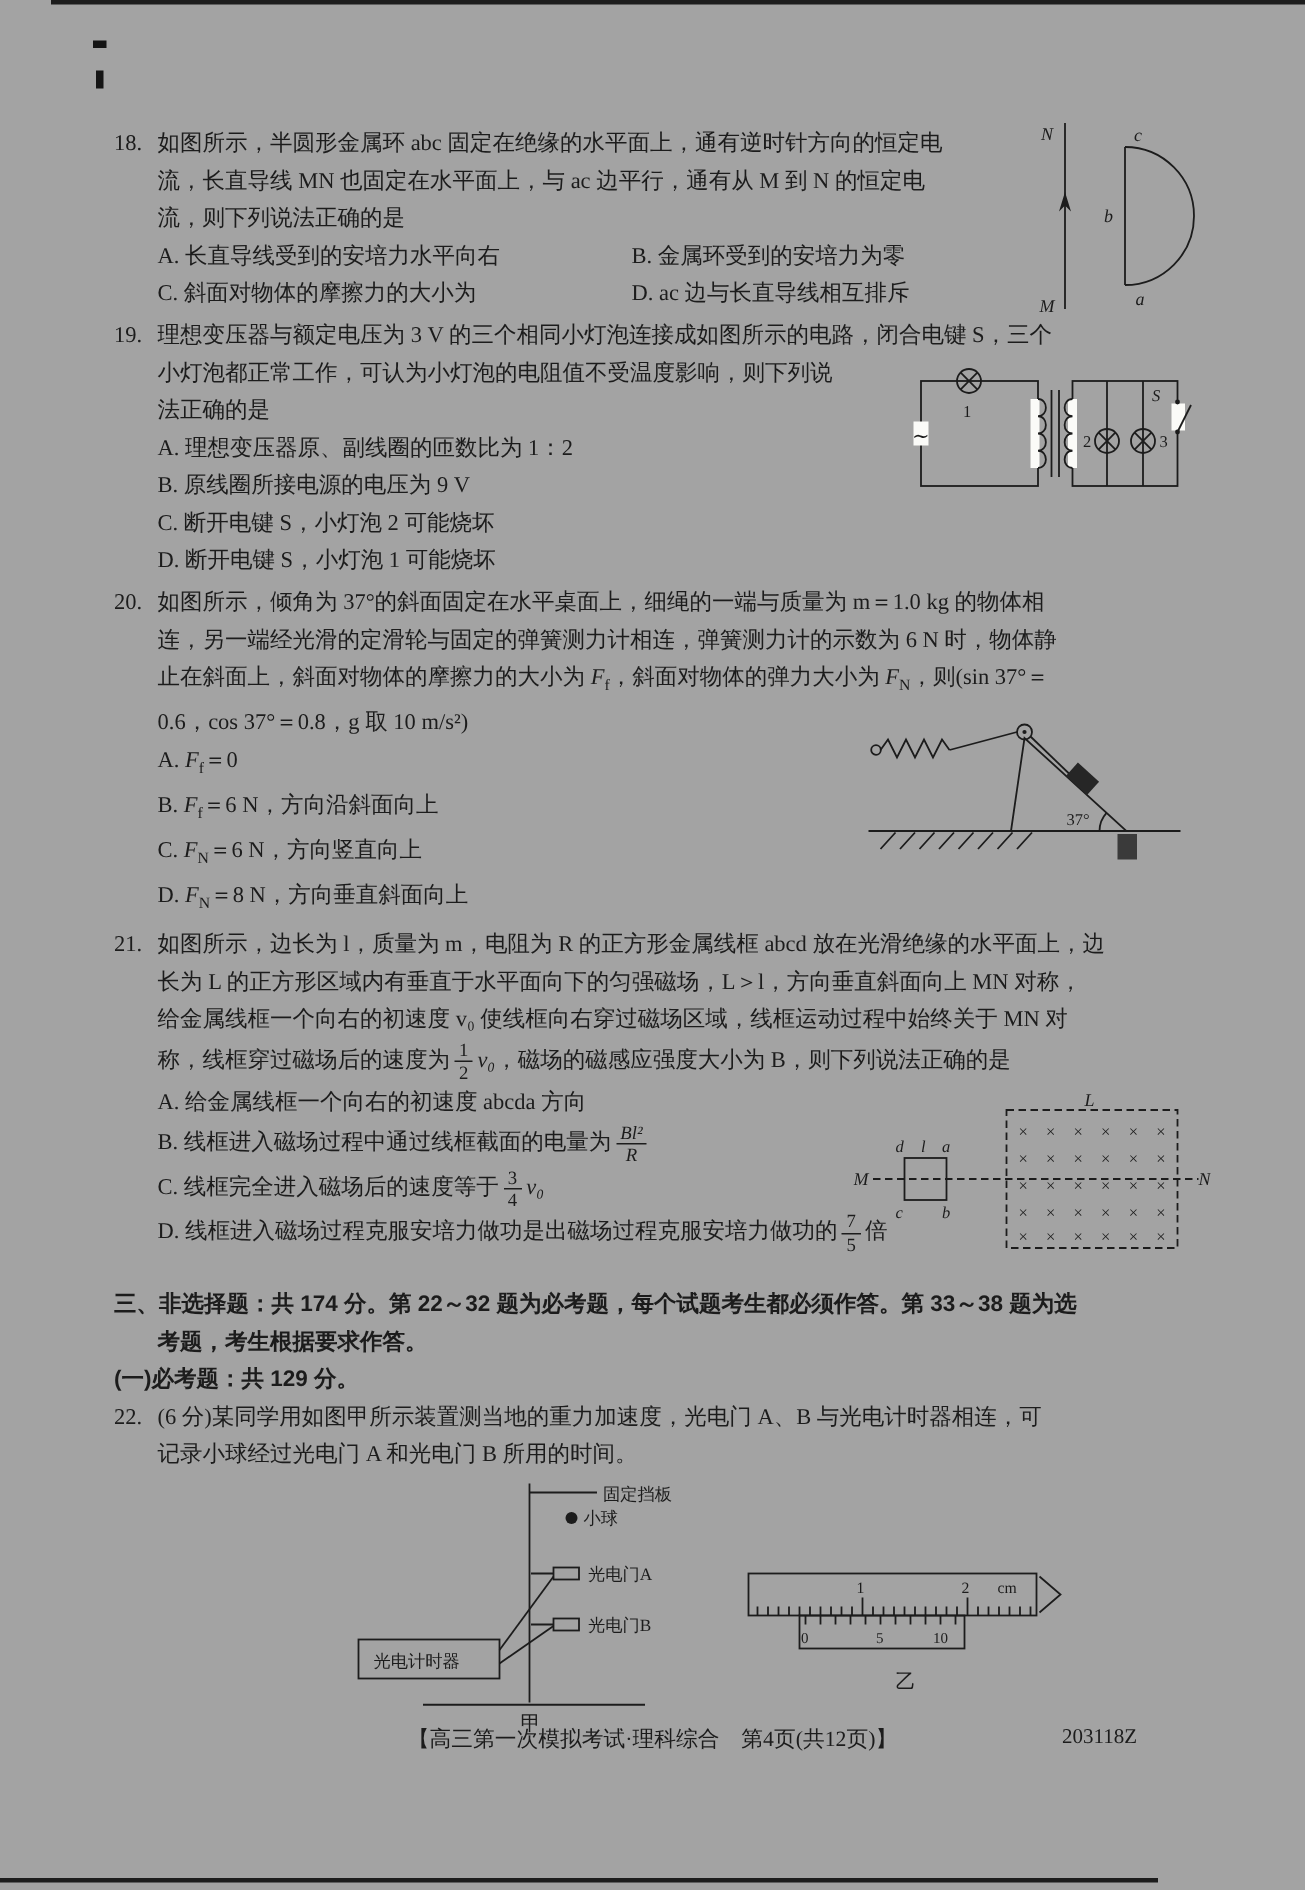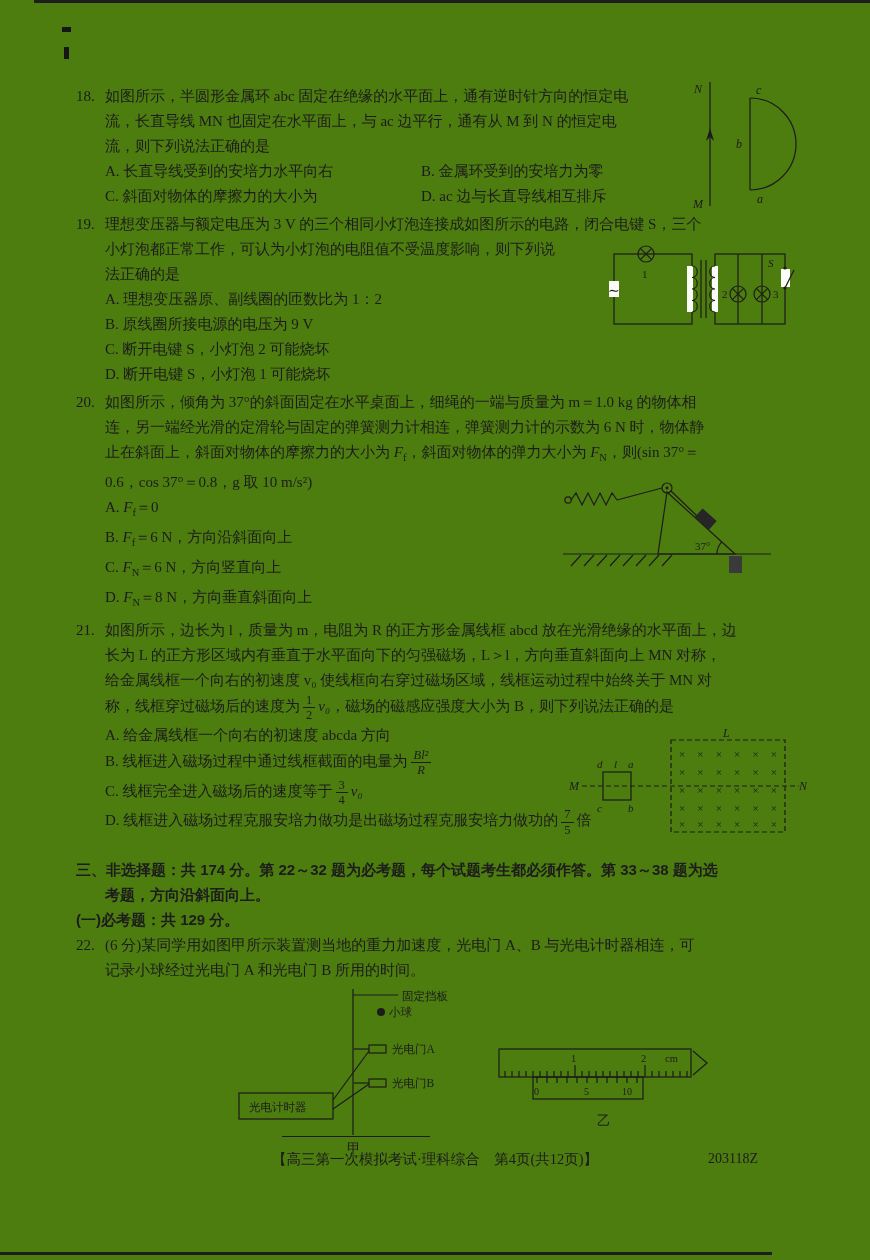--- a/index.html
+++ b/index.html
@@ -1,17 +1,17 @@
 <!DOCTYPE html>
 <html><head>
 <meta charset="utf-8">
 <style>
   * { margin:0; padding:0; box-sizing:border-box; }
   body { background:#e9e9e6; font-family:"Liberation Serif","DejaVu Serif",serif; }
-  .page { position:relative; width:870px; height:1260px; background:#4d7c0f; overflow:hidden; color:#1c1c1c; }
+  .page { position:relative; width:870px; height:1260px; background:#a3a3a3; overflow:hidden; color:#1c1c1c; }
   .edge-top { position:absolute; top:0; left:34px; right:0; height:3px; background:#1d1d1d; }
   .edge-bottom { position:absolute; top:1252px; left:0; width:772px; height:3px; background:#1d1d1d; }
   .speck { position:absolute; background:#151515; }
   .s1 { left:62px; top:27px; width:9px; height:5px; }
   .s2 { left:64px; top:47px; width:5px; height:12px; }
 
   .content { position:absolute; left:76px; top:84px; width:724px; font-size:15px; line-height:25px; }
   .q { position:relative; padding-left:29px; margin-bottom:3px; }
   .qnum { position:absolute; left:0; top:0; }
   .line { white-space:nowrap; }
@@ -24,21 +24,21 @@
   .fden { display:block; padding:0 3px; }
 
   .sec { margin-top:20px; }
   .bold-cn { font-family:"Liberation Sans","DejaVu Sans",sans-serif; font-weight:700; }
   .sec .cont { padding-left:29px; }
   .sub-head { margin-bottom:1px; }
 
   .fig { position:absolute; }
   .fig18 { top:-6px; right:2px; }
   .fig19 { top:26px; right:2px; }
-  .fig20 { top:86px; right:24px; }
+  .fig20 { top:86px; right:8px; }
   .fig21 { top:110px; right:-7px; }
   .fig-area { position:relative; height:172px; }
   .fig-jia { position:absolute; left:130px; top:0; }
   .fig-yi { position:absolute; left:392px; top:56px; }
 
   svg text { fill:#1c1c1c; font-family:"Liberation Serif","DejaVu Serif",serif; }
   .sk { stroke:#1c1c1c; stroke-width:1.2; fill:none; }
 
   .footer { position:absolute; top:1150px; left:0; right:0; text-align:center; font-size:14.5px; }
   .footer-code { position:absolute; right:112px; top:1px; font-size:14px; }
@@ -196,21 +196,21 @@
           <text x="110" y="48" font-size="11" textLength="98" lengthAdjust="spacing">× × × × × ×</text>
           <text x="110" y="66" font-size="11" textLength="98" lengthAdjust="spacing">× × × × × ×</text>
           <text x="110" y="84" font-size="11" textLength="98" lengthAdjust="spacing">× × × × × ×</text>
           <text x="110" y="100" font-size="11" textLength="98" lengthAdjust="spacing">× × × × × ×</text>
         </svg>
       </div>
     </section>
 
     <section class="sec">
       <div class="line bold-cn">三、非选择题：共 174 分。第 22～32 题为必考题，每个试题考生都必须作答。第 33～38 题为选</div>
-      <div class="line bold-cn cont">考题，方向沿斜面向上。</div>
+      <div class="line bold-cn cont">考题，考生根据要求作答。</div>
       <div class="line bold-cn sub-head">(一)必考题：共 129 分。</div>
     </section>
 
     <section class="q">
       <span class="qnum">22.</span>
       <div class="line">(6 分)某同学用如图甲所示装置测当地的重力加速度，光电门 A、B 与光电计时器相连，可</div>
       <div class="line">记录小球经过光电门 A 和光电门 B 所用的时间。</div>
       <div class="fig-area">
         <div class="fig-jia">
           <svg width="250" height="172" viewBox="0 0 250 172">

